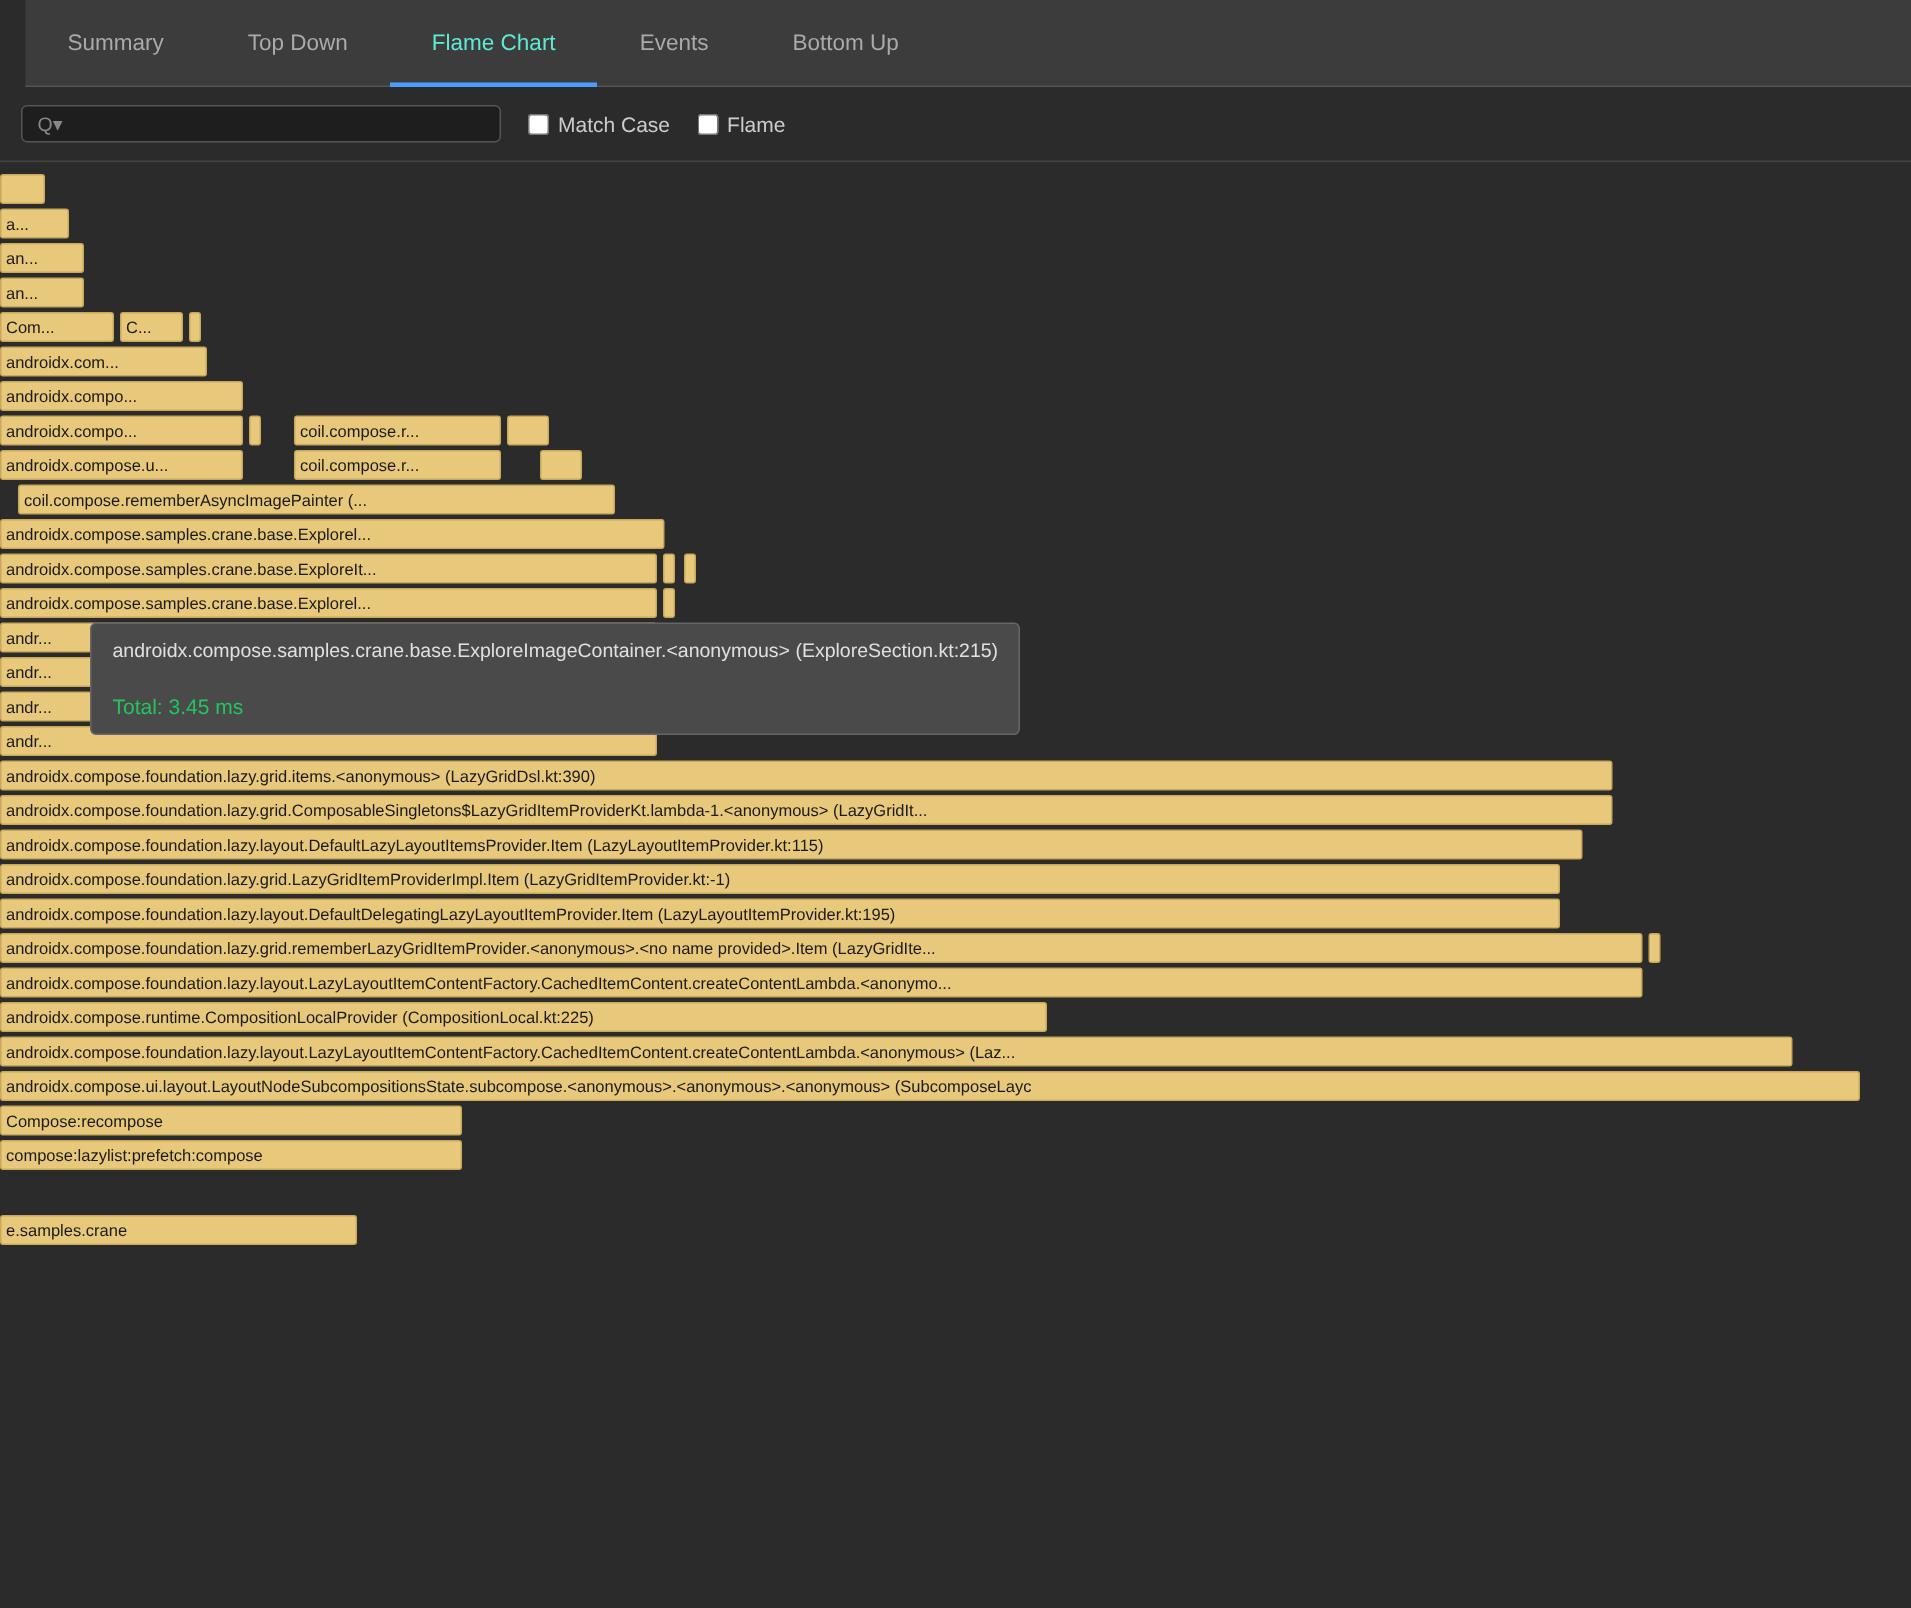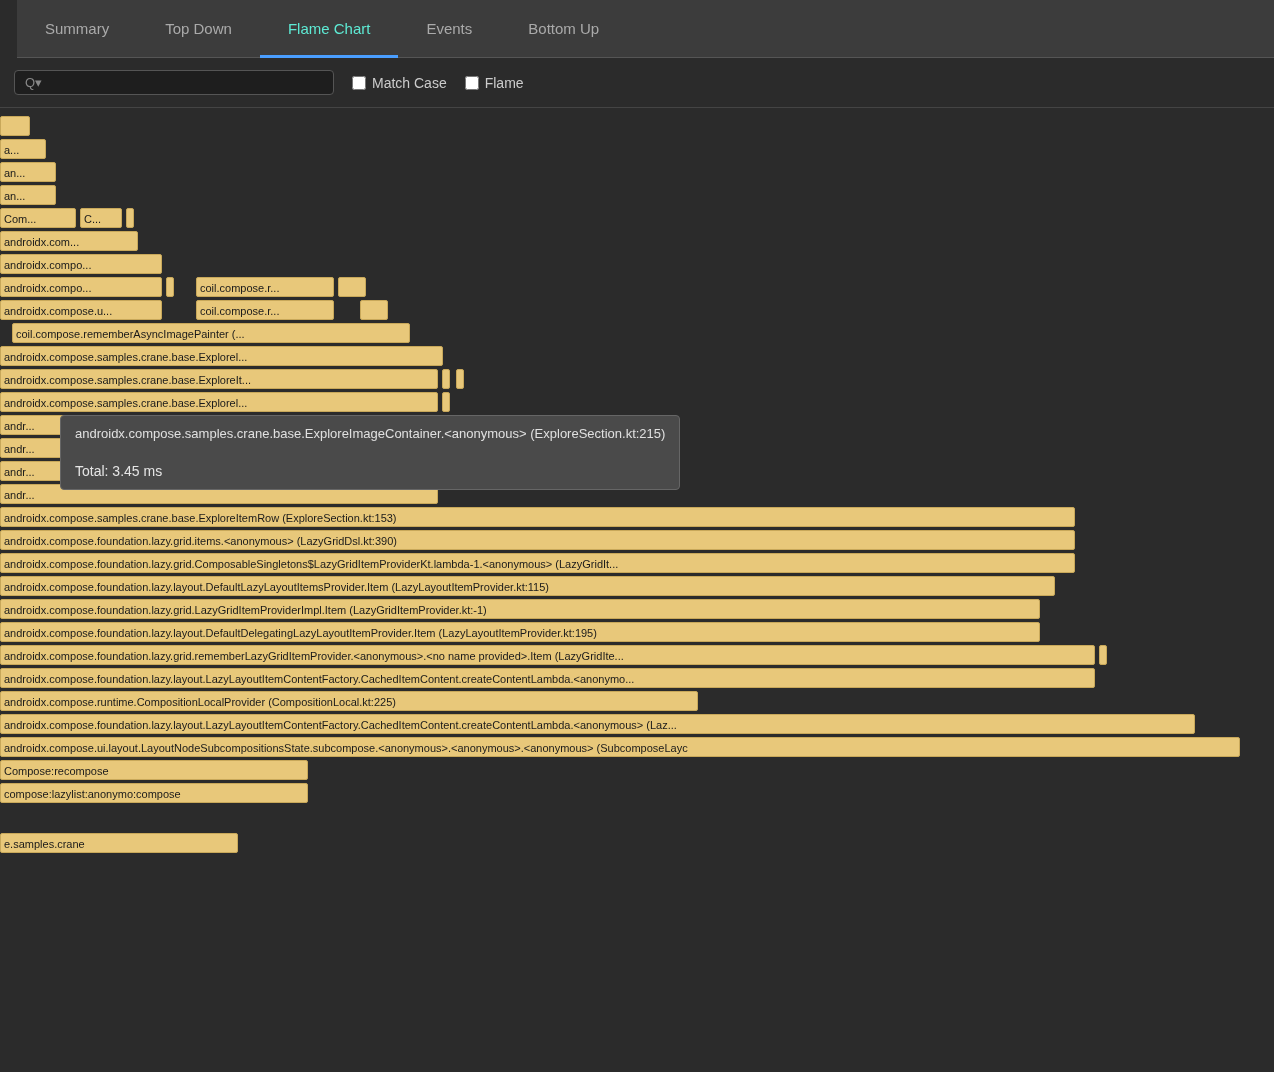--- a/index.html
+++ b/index.html
@@ -125,21 +125,21 @@
       z-index: 100;
       min-width: 520px;
     }
     .tooltip-title {
       font-size: 13px;
       color: #e0e0e0;
       margin-bottom: 6px;
     }
     .tooltip-total {
       font-size: 14px;
-      color: #e5e5e5;
+      color: #22c55e;
       font-weight: 500;
       margin-top: 22px;
     }
   </style>
 </head>
 <body>
 
 <div class="tab-bar">
   <div class="tab">
     <span>Summary</span>
@@ -251,23 +251,20 @@
   </div>
 
   <div class="flame-row">
     <div class="flame-block" style="left:0px;width:438px;">andr...</div>
   </div>
 
   <div class="flame-row">
     <div class="flame-block" style="left:0px;width:438px;">andr...</div>
   </div>
 
-  <div class="flame-row">
-    <div class="flame-block" style="left:0px;width:1075px;">androidx.compose.samples.crane.base.ExploreItemRow (ExploreSection.kt:153)</div>
-  </div>
 
   <div class="flame-row">
     <div class="flame-block" style="left:0px;width:1075px;">androidx.compose.foundation.lazy.grid.items.&lt;anonymous&gt; (LazyGridDsl.kt:390)</div>
   </div>
 
   <div class="flame-row">
     <div class="flame-block" style="left:0px;width:1075px;">androidx.compose.foundation.lazy.grid.ComposableSingletons$LazyGridItemProviderKt.lambda-1.&lt;anonymous&gt; (LazyGridIt...</div>
   </div>
 
   <div class="flame-row">
@@ -301,20 +298,20 @@
 
   <div class="flame-row">
     <div class="flame-block" style="left:0px;width:1240px;">androidx.compose.ui.layout.LayoutNodeSubcompositionsState.subcompose.&lt;anonymous&gt;.&lt;anonymous&gt;.&lt;anonymous&gt; (SubcomposeLayc</div>
   </div>
 
   <div class="flame-row">
     <div class="flame-block" style="left:0px;width:308px;">Compose:recompose</div>
   </div>
 
   <div class="flame-row">
-    <div class="flame-block" style="left:0px;width:308px;">compose:lazylist:anonymo:compose</div>
+    <div class="flame-block" style="left:0px;width:308px;">compose:lazylist:prefetch:compose</div>
   </div>
 
   <div class="flame-row">
     <div class="flame-block" style="left:0px;width:238px;margin-top:27px;">e.samples.crane</div>
   </div>
 
 </div>
 
 </body></html>

